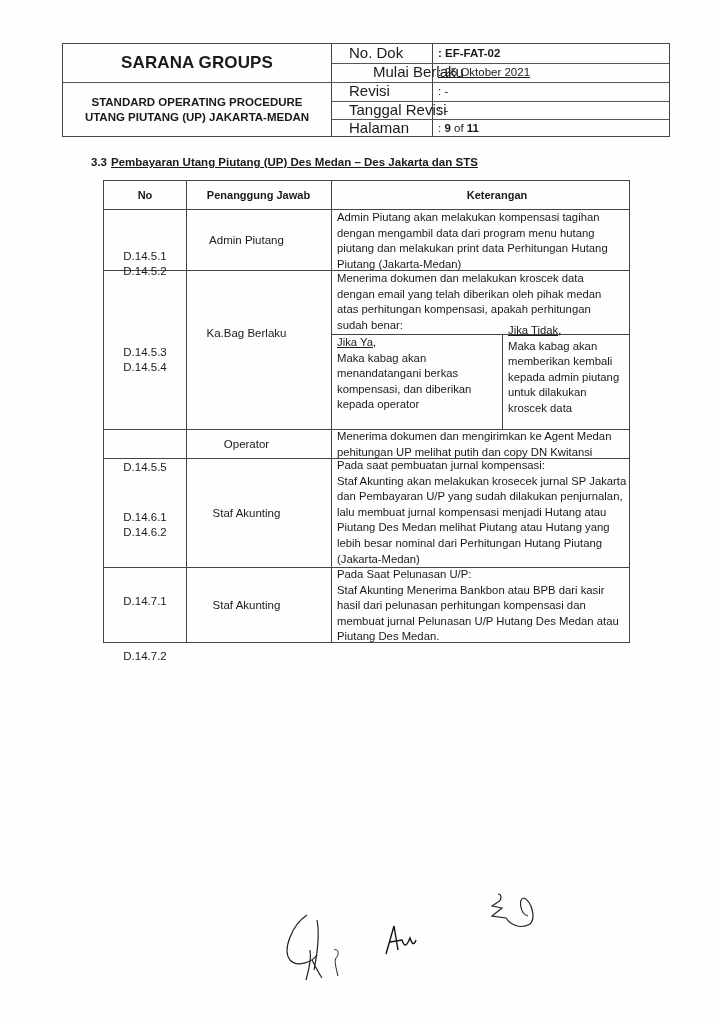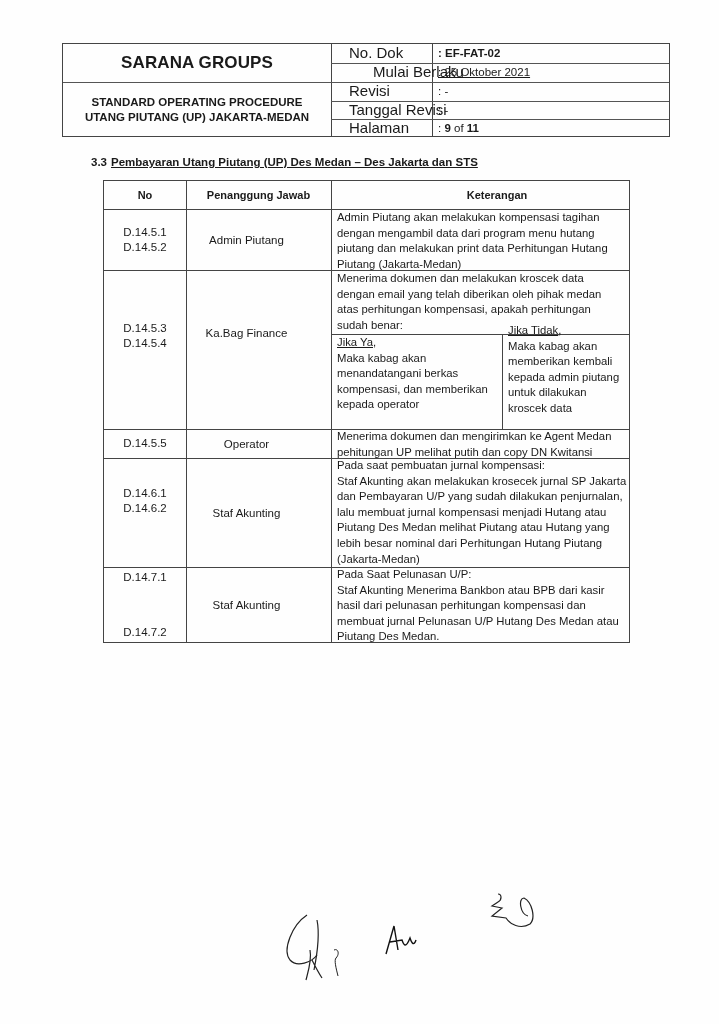--- a/index.html
+++ b/index.html
@@ -28,21 +28,21 @@
   .section-title .txt { text-decoration: underline; }
 
   
   .tbl { position: absolute; left: 103px; top: 180px; width: 527px; height: 463px;
          border: 1px solid #444; box-sizing: border-box; }
   .tbl .vline { position: absolute; border-left: 1px solid #444; }
   .tbl .hline { position: absolute; border-top: 1px solid #444; }
   .tbl .th { position: absolute; top: 0; height: 28px; display: flex; align-items: center;
              justify-content: center; font-weight: bold; font-size: 11px; }
   .tbl .cell-no { position: absolute; left: 0; width: 82px; display: flex; flex-direction: column;
-                  align-items: center; justify-content: center; font-size: 11.5px; line-height: 15px; }
+                  align-items: center; justify-content: center; font-size: 11.5px; line-height: 15px; margin-top: 24px; }
   .tbl .cell-pj { position: absolute; left: 70px; width: 145px; display: flex; align-items: center;
                   justify-content: center; font-size: 11.5px; }
   .tbl .cell-ket { position: absolute; left: 233px; font-size: 11.3px; line-height: 15.6px; }
   .tbl .u { text-decoration: underline; }
 
   
   .sig { position: absolute; }
 </style>
 </head>
 <body>
@@ -112,32 +112,32 @@
         <div>piutang dan melakukan print data Perhitungan Hutang</div>
         <div>Piutang (Jakarta-Medan)</div>
       </div>
     </div>
 
     <div>
       <div class="cell-no" style="top:140px; height:55px; justify-content:flex-start;">
         <span>D.14.5.3</span>
         <span>D.14.5.4</span>
       </div>
-      <div class="cell-pj" style="top:140px; height:56px; align-items:flex-start; padding-top:6px; box-sizing:border-box;">Ka.Bag Finance</div>
+      <div class="cell-pj" style="top:140px; height:56px; align-items:flex-start; padding-top:6px; box-sizing:border-box;">Ka.Bag Berlaku</div>
       <div class="cell-ket" style="top:90px;">
         <div>Menerima dokumen dan melakukan kroscek data</div>
         <div>dengan email yang telah diberikan oleh pihak medan</div>
         <div>atas perhitungan kompensasi, apakah perhitungan</div>
         <div>sudah benar:</div>
       </div>
       <div class="cell-ket" style="top:154px;">
         <div><span class="u">Jika Ya</span>,</div>
         <div>Maka kabag akan</div>
         <div>menandatangani berkas</div>
-        <div>kompensasi, dan memberikan</div>
+        <div>kompensasi, dan diberikan</div>
         <div>kepada operator</div>
       </div>
       <div class="cell-ket" style="top:142px; left:404px;">
         <div><span class="u">Jika Tidak</span>,</div>
         <div>Maka kabag akan</div>
         <div>memberikan kembali</div>
         <div>kepada admin piutang</div>
         <div>untuk dilakukan</div>
         <div>kroscek data</div>
       </div>

